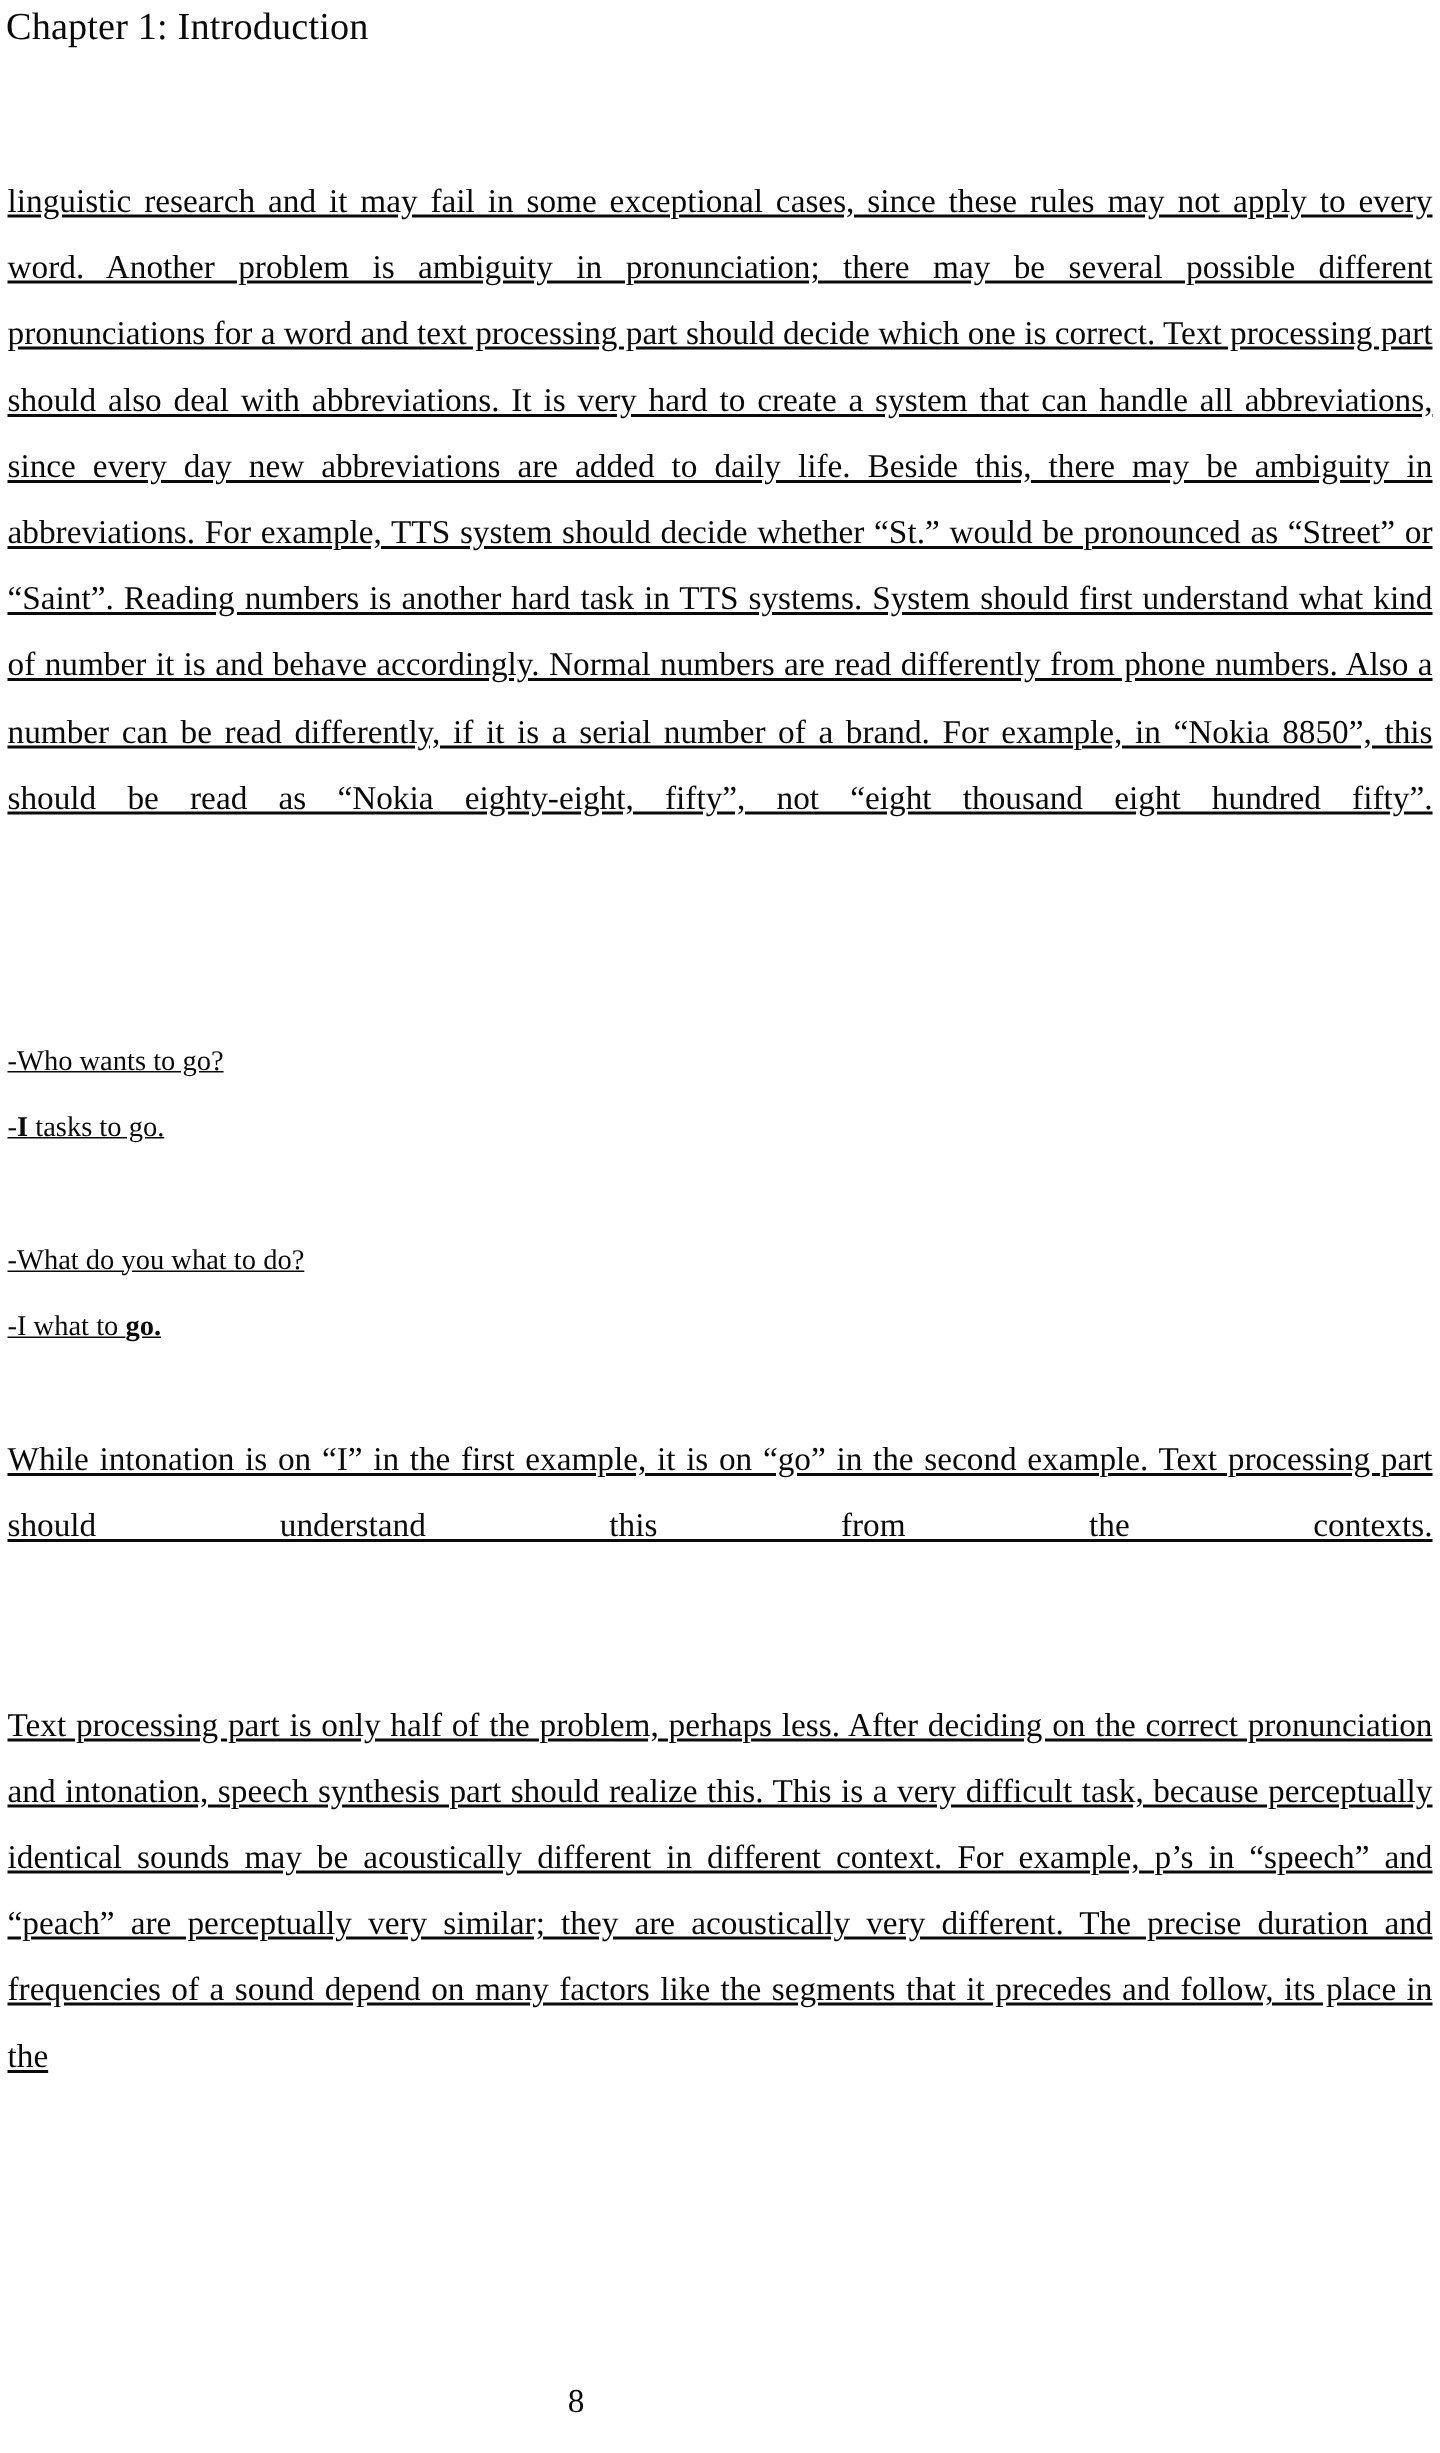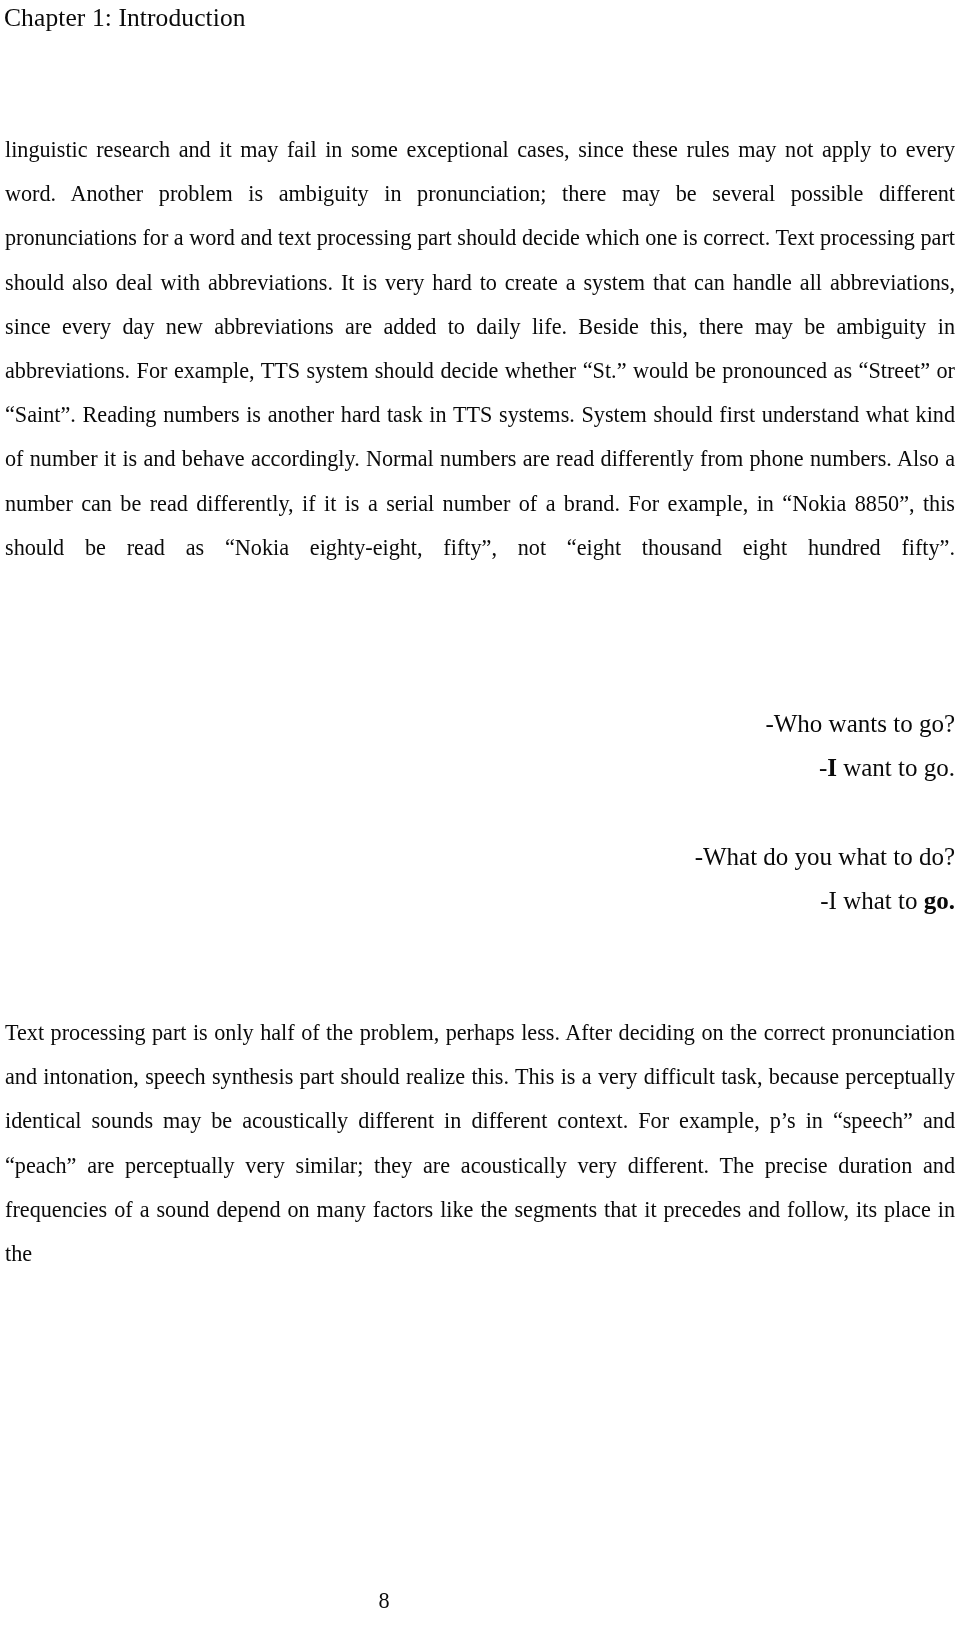--- a/index.html
+++ b/index.html
@@ -32,22 +32,23 @@
     font-size: 25.5px;
     line-height: 32px;
     letter-spacing: 0.1px;
     white-space: nowrap;
   }
 
   
   .content {
     position: absolute;
     left: 5px;
-    top: 128px;
+    top: 112px;
     width: 950px;
+    text-decoration: underline;
   }
 
   p.body {
     margin: 0;
     font-size: 22.2px;
     line-height: 44.2px;
     text-align: justify;
     text-justify: inter-word;
     -webkit-hyphens: none;
     hyphens: none;
@@ -57,23 +58,23 @@
   
   p.body::after {
     content: "";
     display: inline-block;
     width: 100%;
   }
 
   
   p.plain {
     margin: 0;
-    font-size: 25px;
+    font-size: 19px;
     line-height: 44.2px;
-    text-align: right;
+    text-align: left;
     white-space: nowrap;
   }
 
   .gap-para {
     height: 44px;
   }
   .gap-small {
     height: 44px;
   }
   .gap-dialog {
@@ -106,30 +107,31 @@
 
     <p class="body">linguistic research and it may fail in some exceptional cases, since these rules may not apply to every word. Another problem is ambiguity in pronunciation; there may be several possible different pronunciations for a word and text processing part should decide which one is correct. Text processing part should also deal with abbreviations. It is very hard to create a system that can handle all abbreviations, since every day new abbreviations are added to daily life. Beside this, there may be ambiguity in abbreviations. For example, TTS system should decide whether “St.” would be pronounced as “Street” or “Saint”. Reading numbers is another hard task in TTS systems. System should first understand what kind of number it is and behave accordingly. Normal numbers are read differently from phone numbers. Also a number can be read differently, if it is a serial number of a brand. For example, in “Nokia 8850”, this should be read as “Nokia eighty-eight, fifty”, not “eight thousand eight hundred fifty”.</p>
 
     <div class="gap-para"></div>
 
 
     <div class="gap-small"></div>
 
     <p class="plain">-Who wants to go?</p>
 
-    <p class="plain"><span>-</span><b>I</b><span> want to go.</span></p>
+    <p class="plain"><span>-</span><b>I</b><span> tasks to go.</span></p>
 
     <div class="gap-dialog"></div>
 
     <p class="plain">-What do you what to do?</p>
 
     <p class="plain"><span>-I what to </span><b>go.</b><span></span></p>
 
     <div class="gap-small"></div>
 
+    <p class="body">While intonation is on “I” in the first example, it is on “go” in the second example. Text processing part should understand this from the contexts.</p>
 
     <div class="gap-para"></div>
 
     <p class="body">Text processing part is only half of the problem, perhaps less. After deciding on the correct pronunciation and intonation, speech synthesis part should realize this. This is a very difficult task, because perceptually identical sounds may be acoustically different in different context. For example, p’s in “speech” and “peach” are perceptually very similar; they are acoustically very different. The precise duration and frequencies of a sound depend on many factors like the segments that it precedes and follow, its place in the</p>
 
   </div>
 
   <div class="page-number">8</div>
 
 </div>

